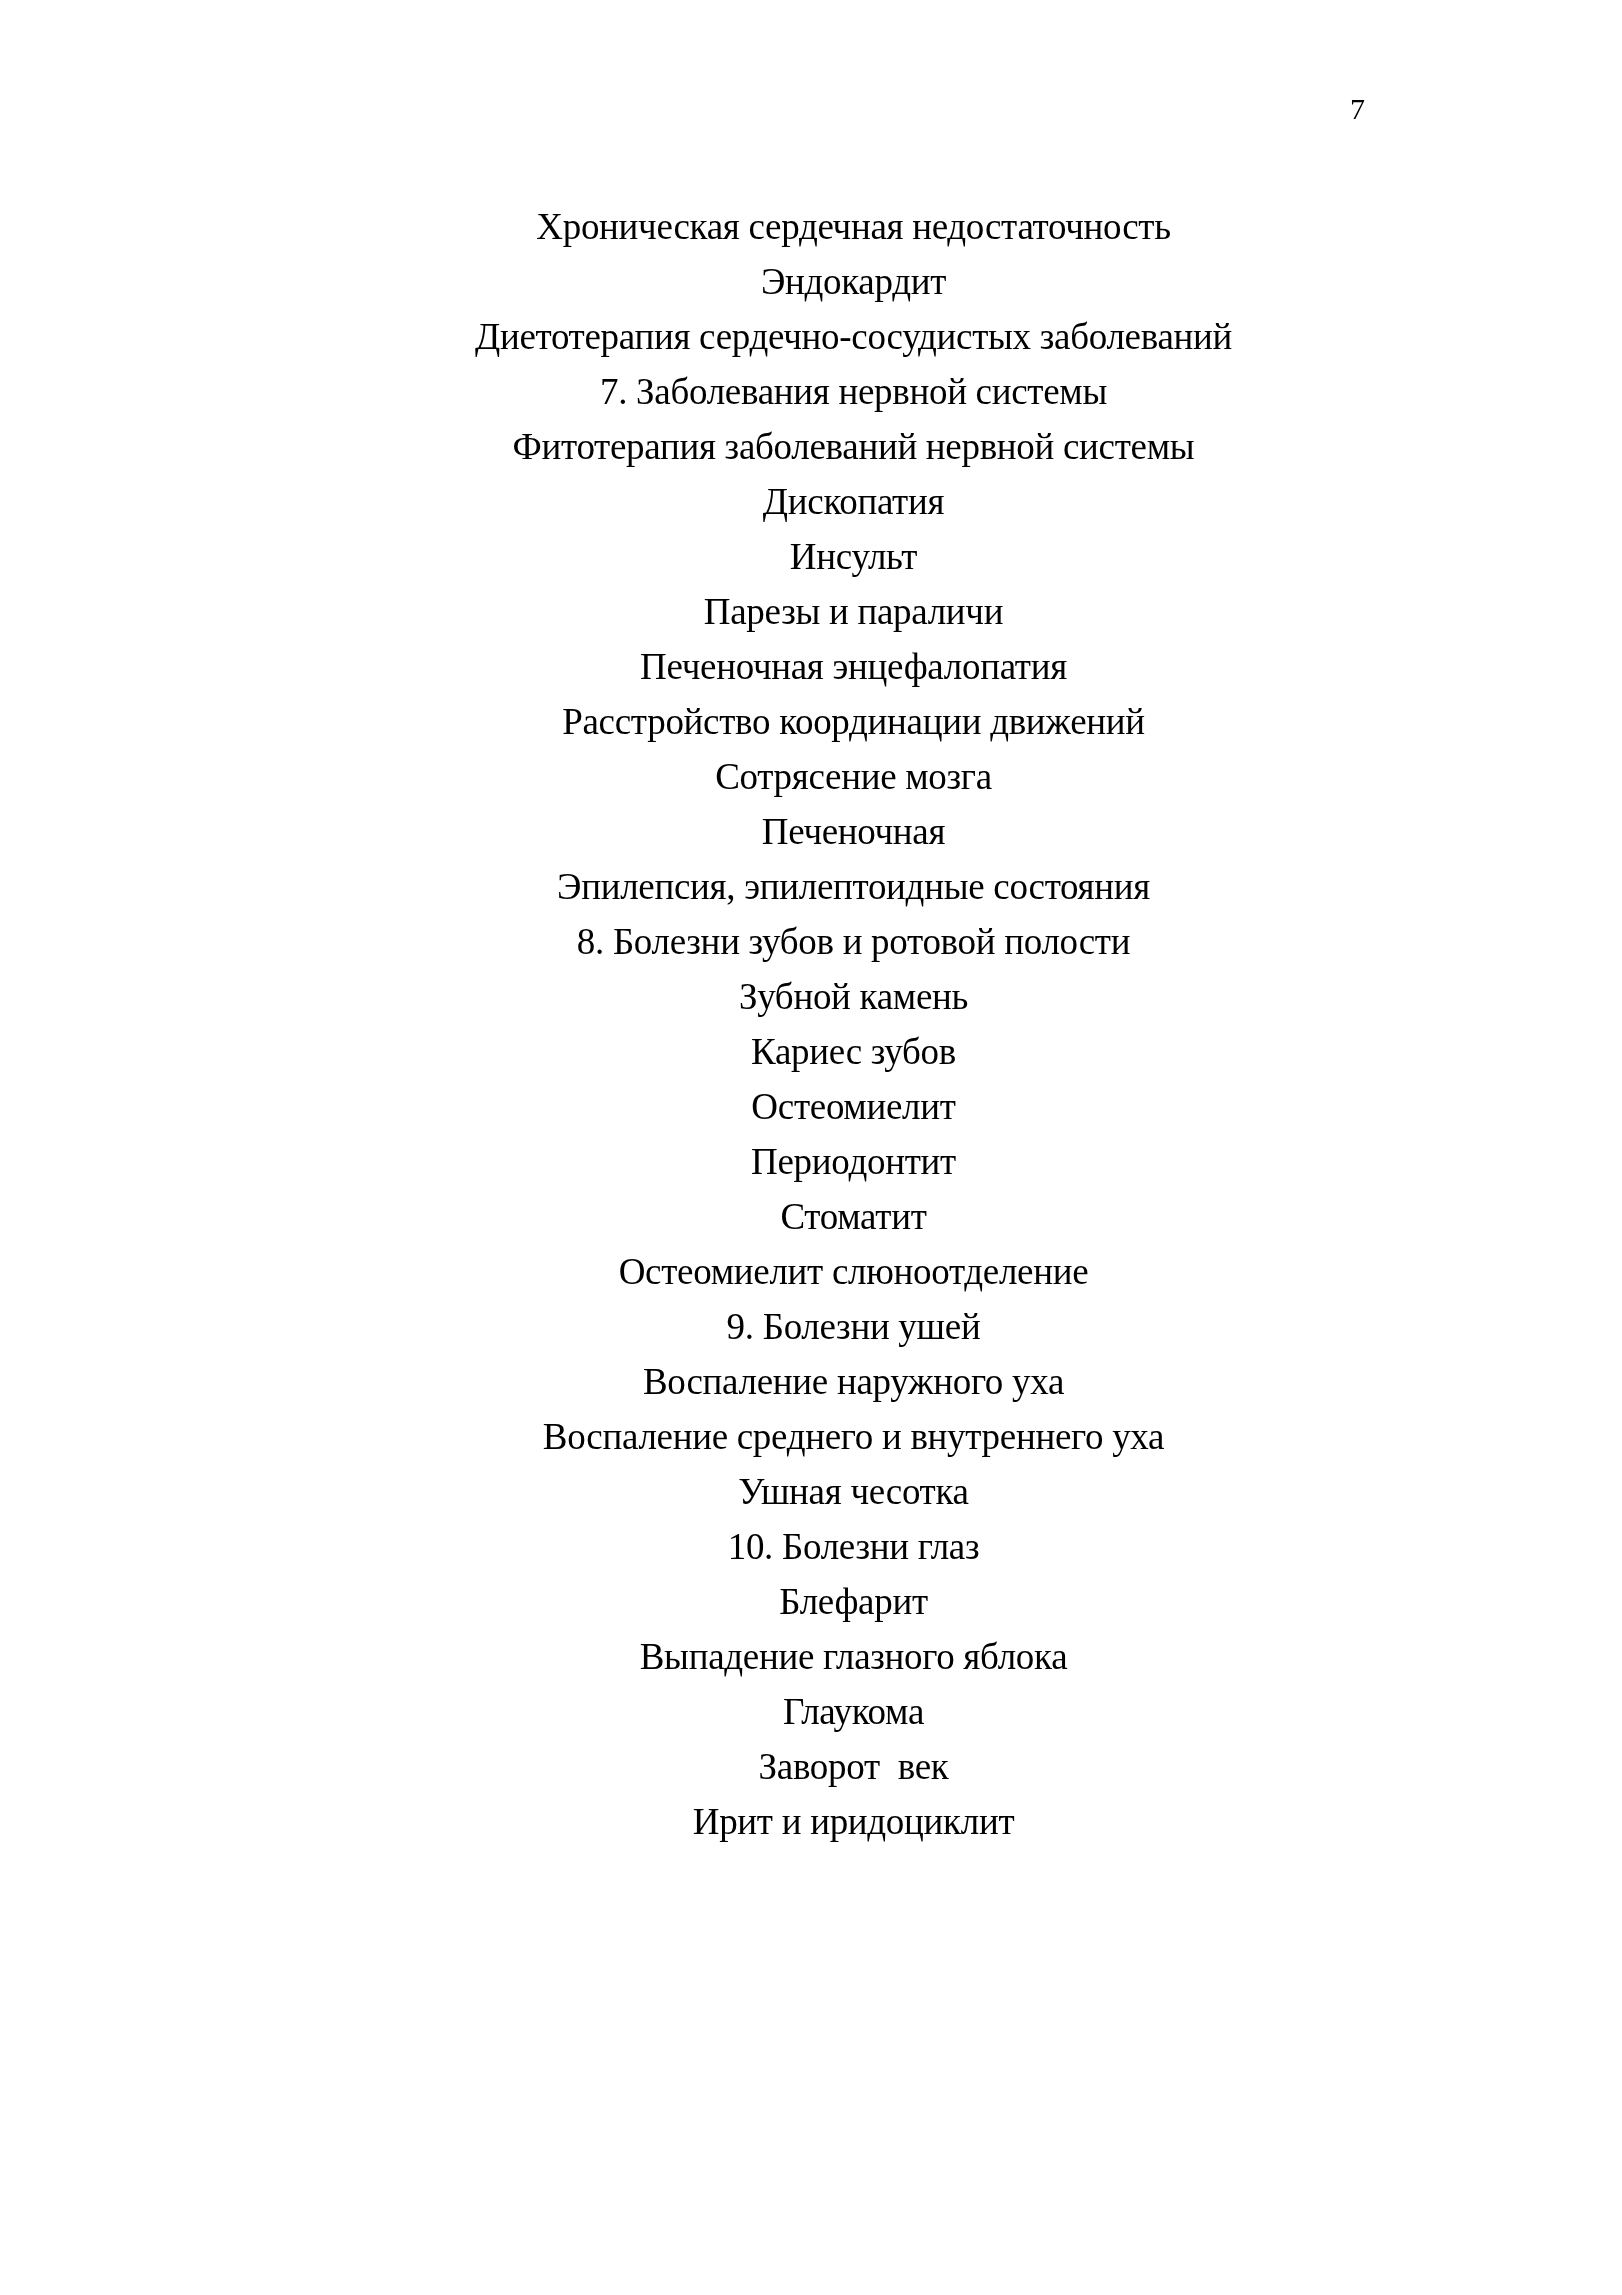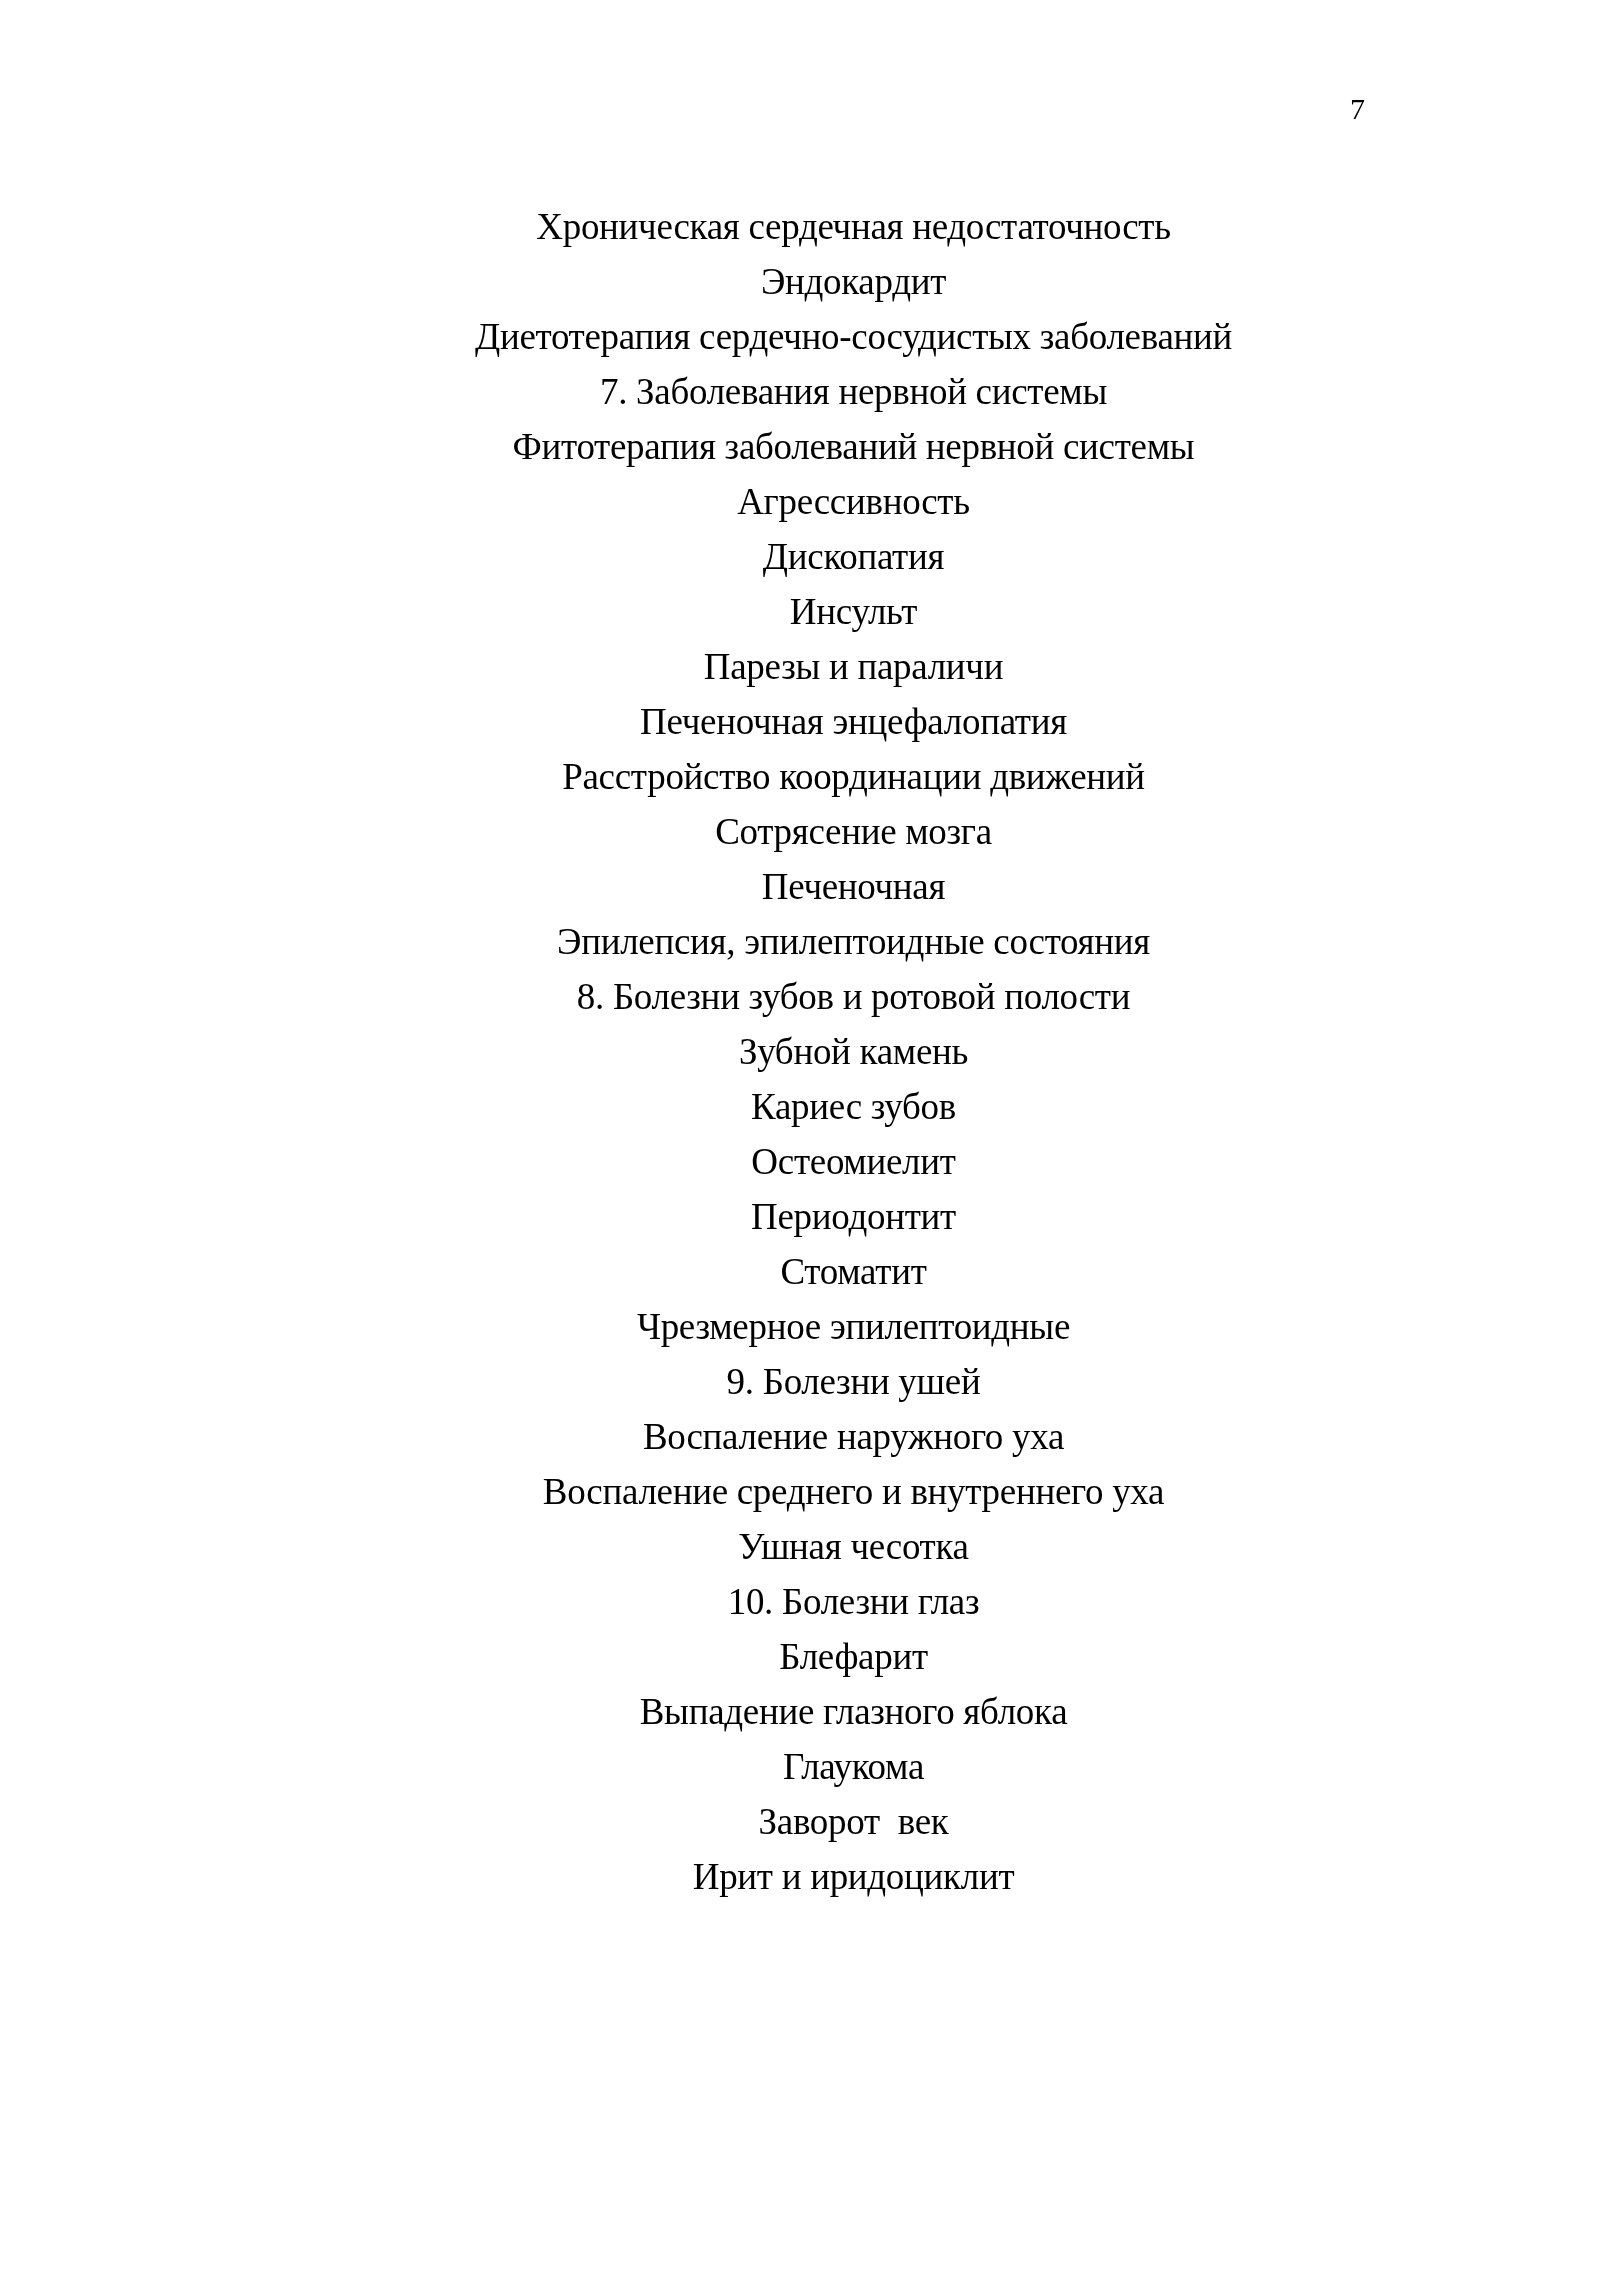--- a/index.html
+++ b/index.html
@@ -48,36 +48,35 @@
 <body>
 
 <div class="page">
   <div class="page-number">7</div>
   <div class="toc">
       <div class="toc-line">Хроническая сердечная недостаточность</div>
       <div class="toc-line">Эндокардит</div>
       <div class="toc-line">Диетотерапия сердечно-сосудистых заболеваний</div>
       <div class="toc-line">7. Заболевания нервной системы</div>
       <div class="toc-line">Фитотерапия заболеваний нервной системы</div>
-      <div class="toc-line">Агрессивность</div>
       <div class="toc-line">Дископатия</div>
       <div class="toc-line">Инсульт</div>
       <div class="toc-line">Парезы и параличи</div>
       <div class="toc-line">Печеночная энцефалопатия</div>
       <div class="toc-line">Расстройство координации движений</div>
       <div class="toc-line">Сотрясение мозга</div>
       <div class="toc-line">Печеночная</div>
       <div class="toc-line">Эпилепсия, эпилептоидные состояния</div>
       <div class="toc-line">8. Болезни зубов и ротовой полости</div>
       <div class="toc-line">Зубной камень</div>
       <div class="toc-line">Кариес зубов</div>
       <div class="toc-line">Остеомиелит</div>
       <div class="toc-line">Периодонтит</div>
       <div class="toc-line">Стоматит</div>
-      <div class="toc-line">Чрезмерное эпилептоидные</div>
+      <div class="toc-line">Остеомиелит слюноотделение</div>
       <div class="toc-line">9. Болезни ушей</div>
       <div class="toc-line">Воспаление наружного уха</div>
       <div class="toc-line">Воспаление среднего и внутреннего уха</div>
       <div class="toc-line">Ушная чесотка</div>
       <div class="toc-line">10. Болезни глаз</div>
       <div class="toc-line">Блефарит</div>
       <div class="toc-line">Выпадение глазного яблока</div>
       <div class="toc-line">Глаукома</div>
       <div class="toc-line">Заворот  век</div>
       <div class="toc-line">Ирит и иридоциклит</div>

